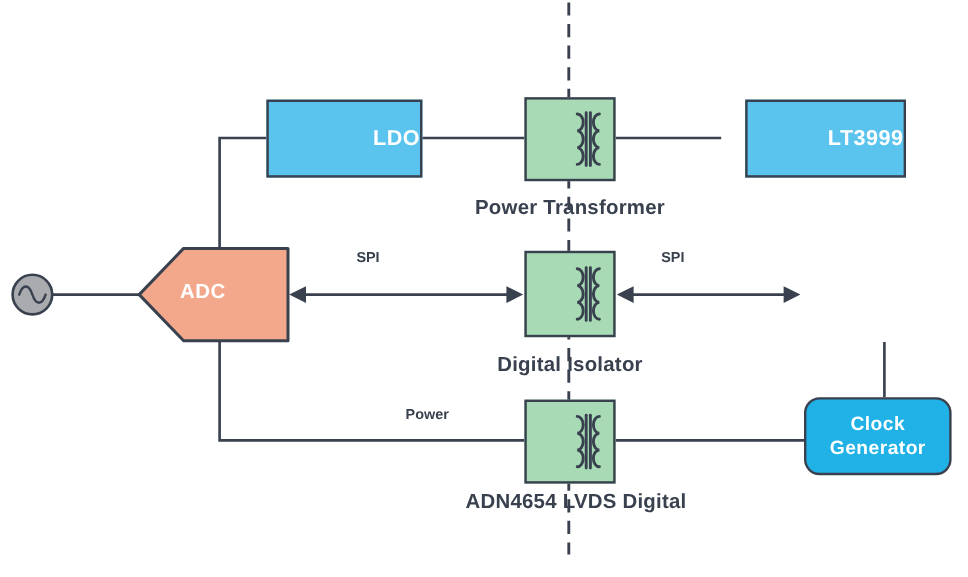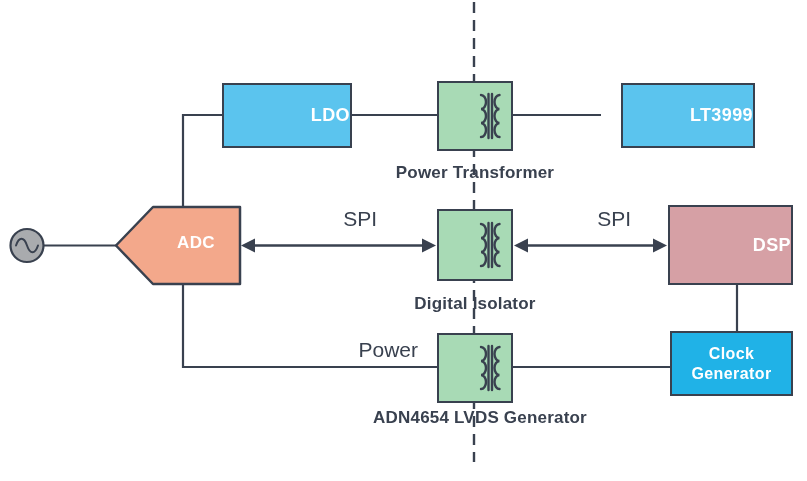--- a/index.html
+++ b/index.html
@@ -36,54 +36,53 @@
     line-height: 1.25;
   }
   .blue   { background: var(--blue, #5bc4ee); }
   .cyan   { background: var(--cyan, #20b2e7); }
   .green  { background: var(--green, #a8dab5); }
   .mauve  { background: var(--mauve, #d6a0a5); }
 
   .ldo        { left: 222px; top: 83px;  width: 130px; height: 65px; font-size: 18px; }
   .lt3999     { left: 601px; top: 83px;  width: 134px; height: 65px; font-size: 18px; margin-left: 20px; }
   .dsp        { left: 668px; top: 205px; width: 125px; height: 80px; font-size: 18px; }
-  .clockgen   { left: 670px; top: 331px; width: 123px; height: 65px; font-size: 16px; padding: 0 14px; }
+  .clockgen   { left: 670px; top: 331px; width: 123px; height: 65px; font-size: 16px; padding: 0 14px; border-radius: 13px; }
   .iso-top    { left: 437px; top: 81px;  width: 76px;  height: 70px; }
   .iso-mid    { left: 437px; top: 209px; width: 76px;  height: 72px; }
   .iso-bot    { left: 437px; top: 333px; width: 76px;  height: 70px; }
 
   .caption {
     position: absolute;
     color: var(--ink, #39414f);
     font-weight: 700;
     font-size: 17px;
     text-align: center;
     letter-spacing: 0.2px;
     white-space: nowrap;
   }
   .cap-power { left: 355px; top: 163px; width: 240px; }
   .cap-digiso { left: 355px; top: 294px; width: 240px; }
   .cap-lvds  { left: 360px; top: 408px; width: 240px; }
 
   .buslabel {
     position: absolute;
     color: var(--ink, #39414f);
-    font-weight: 400;
-    font-size: 21px;
-    text-align: right;
+    font-weight: 700;
+    font-size: 12px;
+    text-align: left;
     white-space: nowrap;
   }
   .spi-left  { left: 297px; top: 207px; width: 80px; }
   .spi-right { left: 551px; top: 207px; width: 80px; }
   .clock-lbl { left: 338px; top: 338px; width: 80px; }
 
   .adc-label {
     position: absolute;
     left: 150px; top: 233px; width: 92px;
-    text-align: center;
     color: #ffffff;
     font-weight: 700;
     font-size: 17px;
     letter-spacing: 0.4px;
   }
 
   .watermark {
     position: absolute;
     right: 10px;
     top: 452px;
@@ -140,23 +139,20 @@
   <div class="adc-label">ADC</div>
 
   <div class="box blue ldo">
     <span class="lbl">LDO</span>
   </div>
 
   <div class="box blue lt3999">
     <span class="lbl">LT3999</span>
   </div>
 
-  <div class="box mauve dsp">
-    <span class="lbl">DSP</span>
-  </div>
 
   <div class="box cyan clockgen">
     <span class="lbl">Clock Generator</span>
   </div>
 
   <div class="box green iso-top">
     <svg width="44" height="52" viewBox="0 0 44 52">
       <path d="M14 5 a5 7 0 0 1 0 14 a5 7 0 0 1 0 14 a5 7 0 0 1 0 14" class="stroke" stroke-width="2.4" stroke-linecap="round"></path>
       <line x1="21.5" y1="4" x2="21.5" y2="48" class="stroke" stroke-width="2.4" stroke-linecap="round"></line>
       <line x1="25" y1="4" x2="25" y2="48" class="stroke" stroke-width="2.4" stroke-linecap="round"></line>
@@ -177,20 +173,20 @@
     <svg width="44" height="52" viewBox="0 0 44 52">
       <path d="M14 5 a5 7 0 0 1 0 14 a5 7 0 0 1 0 14 a5 7 0 0 1 0 14" class="stroke" stroke-width="2.4" stroke-linecap="round"></path>
       <line x1="21.5" y1="4" x2="21.5" y2="48" class="stroke" stroke-width="2.4" stroke-linecap="round"></line>
       <line x1="25" y1="4" x2="25" y2="48" class="stroke" stroke-width="2.4" stroke-linecap="round"></line>
       <path d="M32.5 5 a5 7 0 0 0 0 14 a5 7 0 0 0 0 14 a5 7 0 0 0 0 14" class="stroke" stroke-width="2.4" stroke-linecap="round"></path>
     </svg>
   </div>
 
   <div class="caption cap-digiso">Digital Isolator</div>
   <div class="caption cap-power">Power Transformer</div>
-  <div class="caption cap-lvds">ADN4654 LVDS Generator</div>
+  <div class="caption cap-lvds">ADN4654 LVDS Digital</div>
 
   <div class="buslabel spi-left">SPI</div>
   <div class="buslabel spi-right">SPI</div>
   <div class="buslabel clock-lbl">Power</div>
 
 
 </div>
 
 </body></html>

